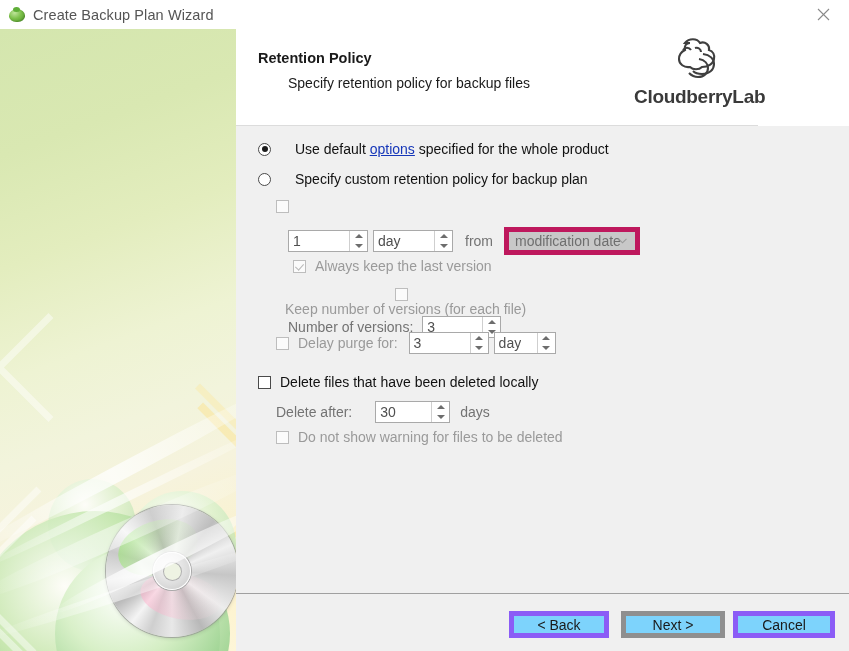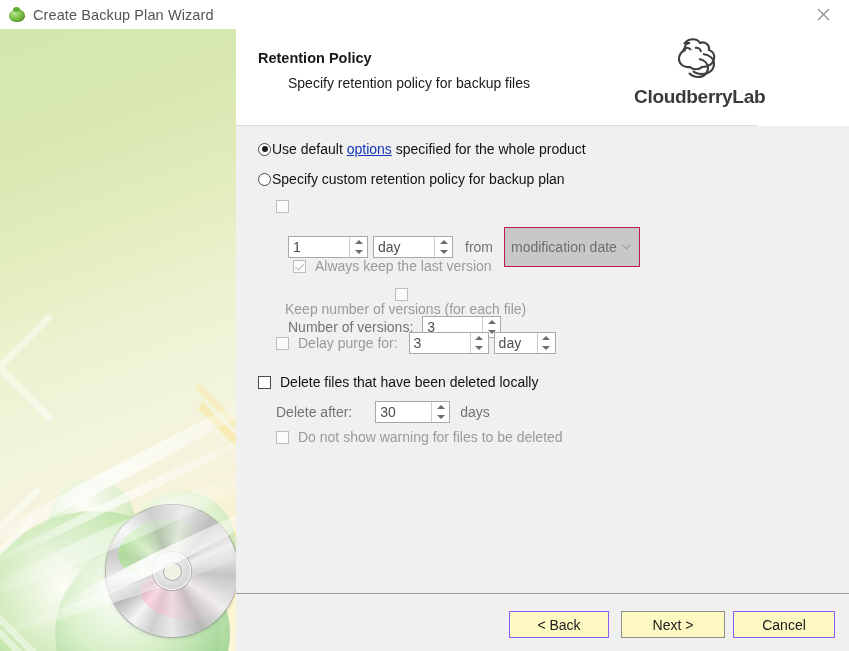--- a/index.html
+++ b/index.html
@@ -283,21 +283,21 @@
   }
   .radio.checked::after {
     content: "";
     position: absolute;
     left: 2.5px; top: 2.5px;
     width: 6px; height: 6px;
     border-radius: 50%;
     background: #1c1c1c;
   }
   .radio-label {
-    margin-left: 1px;
+    margin-left: 24px;
     font-size: 14px;
     color: #111111;
     white-space: nowrap;
   }
   .link {
     color: #1536b8;
     text-decoration: underline;
     cursor: pointer;
   }
 
@@ -372,23 +372,23 @@
   .arrow-dn {
     width: 0; height: 0;
     border-left: 4px solid transparent;
     border-right: 4px solid transparent;
     border-top: 4px solid #6d6d6d;
   }
 
   
   .combo {
     position: relative;
-    height: 40px;
+    height: 28px;
     background: #c8c8c8;
-    border: 1px solid #be185d;
+    border: 5px solid #be185d;
     box-sizing: border-box;
     display: flex;
     align-items: center;
     flex: none;
   }
   .combo .val {
     padding-left: 6px;
     font-size: 14px;
     color: #6e6e6e;
     white-space: nowrap;
@@ -407,22 +407,22 @@
     width: 613px;
     height: 58px;
     background: #f0f0f0;
     border-top: 1px solid #a0a0a0;
     box-sizing: border-box;
   }
   .btn {
     position: absolute;
     top: 17px;
     height: 27px;
-    background: #fef9c3;
-    border: 1px solid #8b5cf6;
+    background: #7dd3fc;
+    border: 5px solid #8b5cf6;
     box-sizing: border-box;
     font-size: 14px;
     color: #1a1a1a;
     font-family: "Liberation Sans", sans-serif;
     display: flex;
     align-items: center;
     justify-content: center;
     cursor: default;
     padding: 0;
   }

